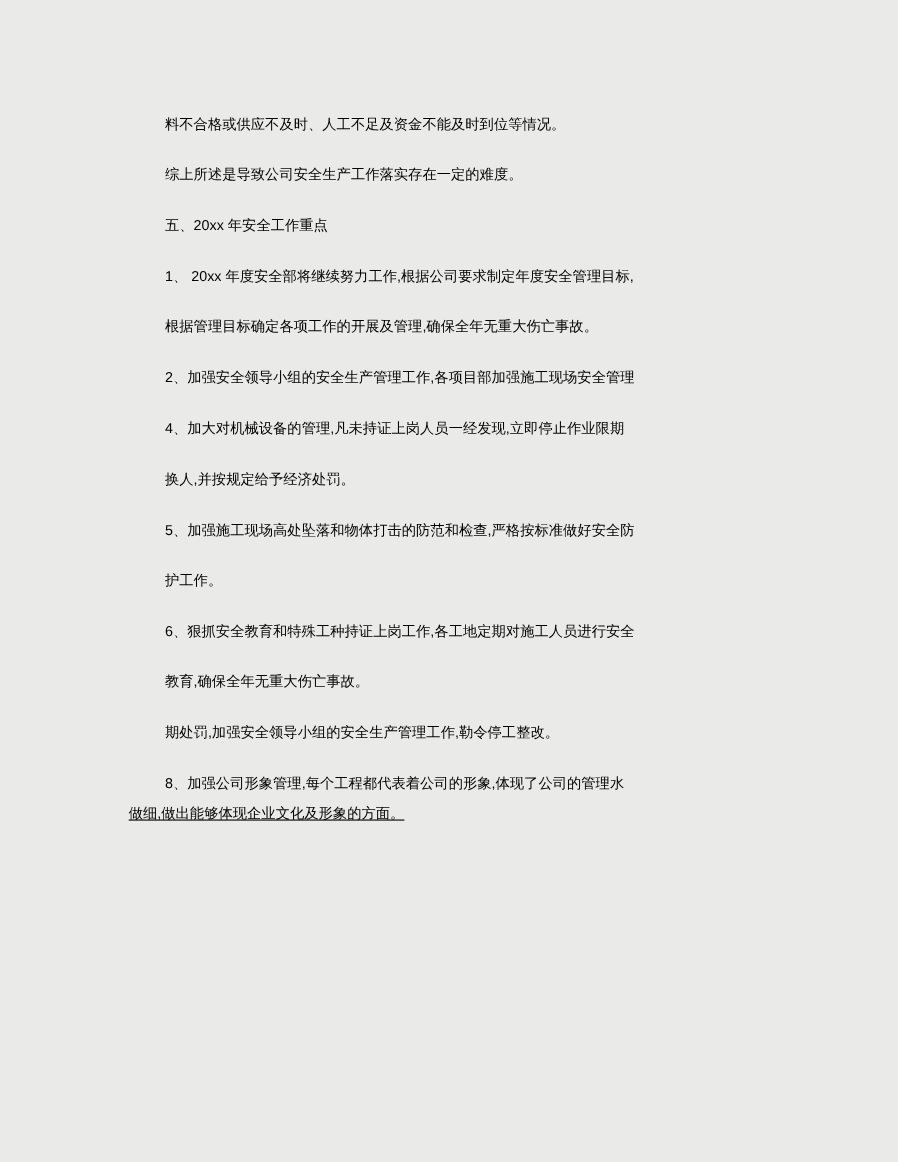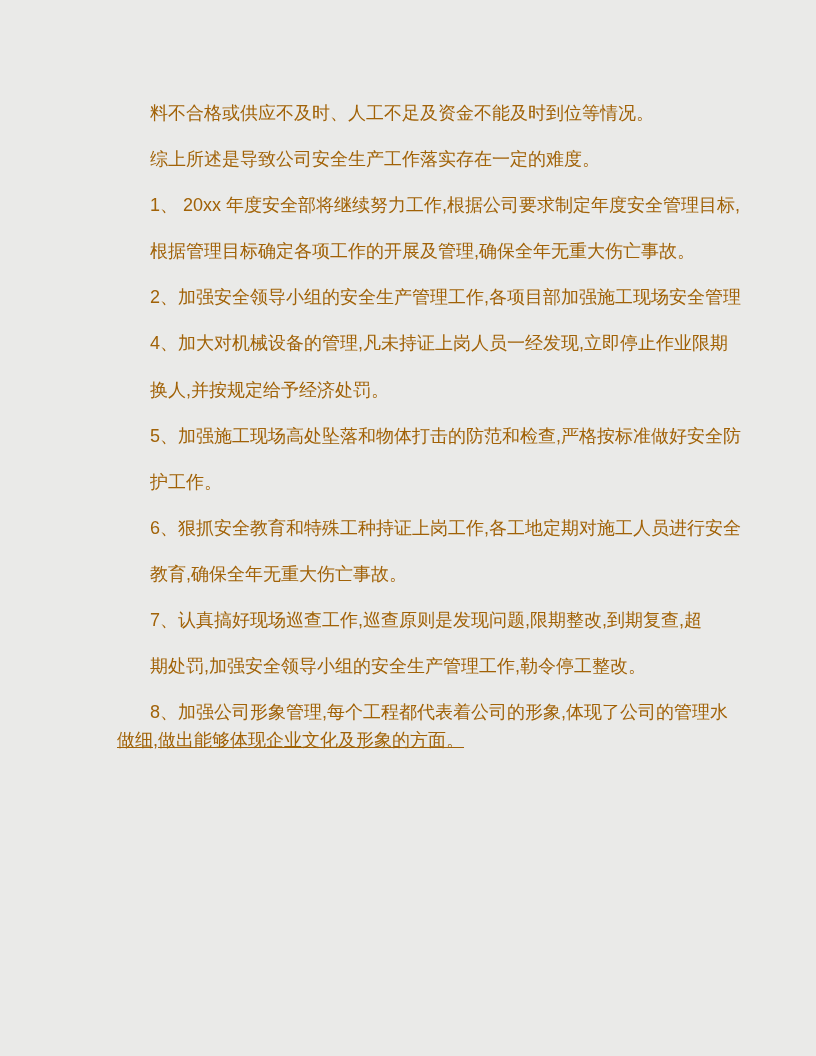--- a/index.html
+++ b/index.html
@@ -16,49 +16,49 @@
     position: relative;
     width: 816px;
     height: 1056px;
     background: #eaeae8;
   }
   .doc-text {
     position: absolute;
     left: 117px;
     top: 90px;
     width: 640px;
-    color: #a16207;
-    font-size: 18px;
+    color: #000000;
+    font-size: 13px;
   }
   .line {
     height: 46.1px;
     line-height: 46.1px;
     white-space: nowrap;
     text-indent: 33px;
   }
   .line.last-line {
     text-indent: 0;
     margin-top: -18px;
     text-decoration: underline;
   }
 </style>
 </head>
 <body>
 
 <div class="page">
   <div class="doc-text">
     <div class="line">料不合格或供应不及时、人工不足及资金不能及时到位等情况。</div>
     <div class="line">综上所述是导致公司安全生产工作落实存在一定的难度。</div>
+    <div class="line">五、20xx 年安全工作重点</div>
     <div class="line">1、 20xx 年度安全部将继续努力工作,根据公司要求制定年度安全管理目标,</div>
     <div class="line">根据管理目标确定各项工作的开展及管理,确保全年无重大伤亡事故。</div>
     <div class="line">2、加强安全领导小组的安全生产管理工作,各项目部加强施工现场安全管理</div>
     <div class="line">4、加大对机械设备的管理,凡未持证上岗人员一经发现,立即停止作业限期</div>
     <div class="line">换人,并按规定给予经济处罚。</div>
     <div class="line">5、加强施工现场高处坠落和物体打击的防范和检查,严格按标准做好安全防</div>
     <div class="line">护工作。</div>
     <div class="line">6、狠抓安全教育和特殊工种持证上岗工作,各工地定期对施工人员进行安全</div>
     <div class="line">教育,确保全年无重大伤亡事故。</div>
-    <div class="line">7、认真搞好现场巡查工作,巡查原则是发现问题,限期整改,到期复查,超</div>
     <div class="line">期处罚,加强安全领导小组的安全生产管理工作,勒令停工整改。</div>
     <div class="line">8、加强公司形象管理,每个工程都代表着公司的形象,体现了公司的管理水</div>
     <div class="line last-line">做细,做出能够体现企业文化及形象的方面。</div>
   </div>
 </div>
 
 </body></html>

